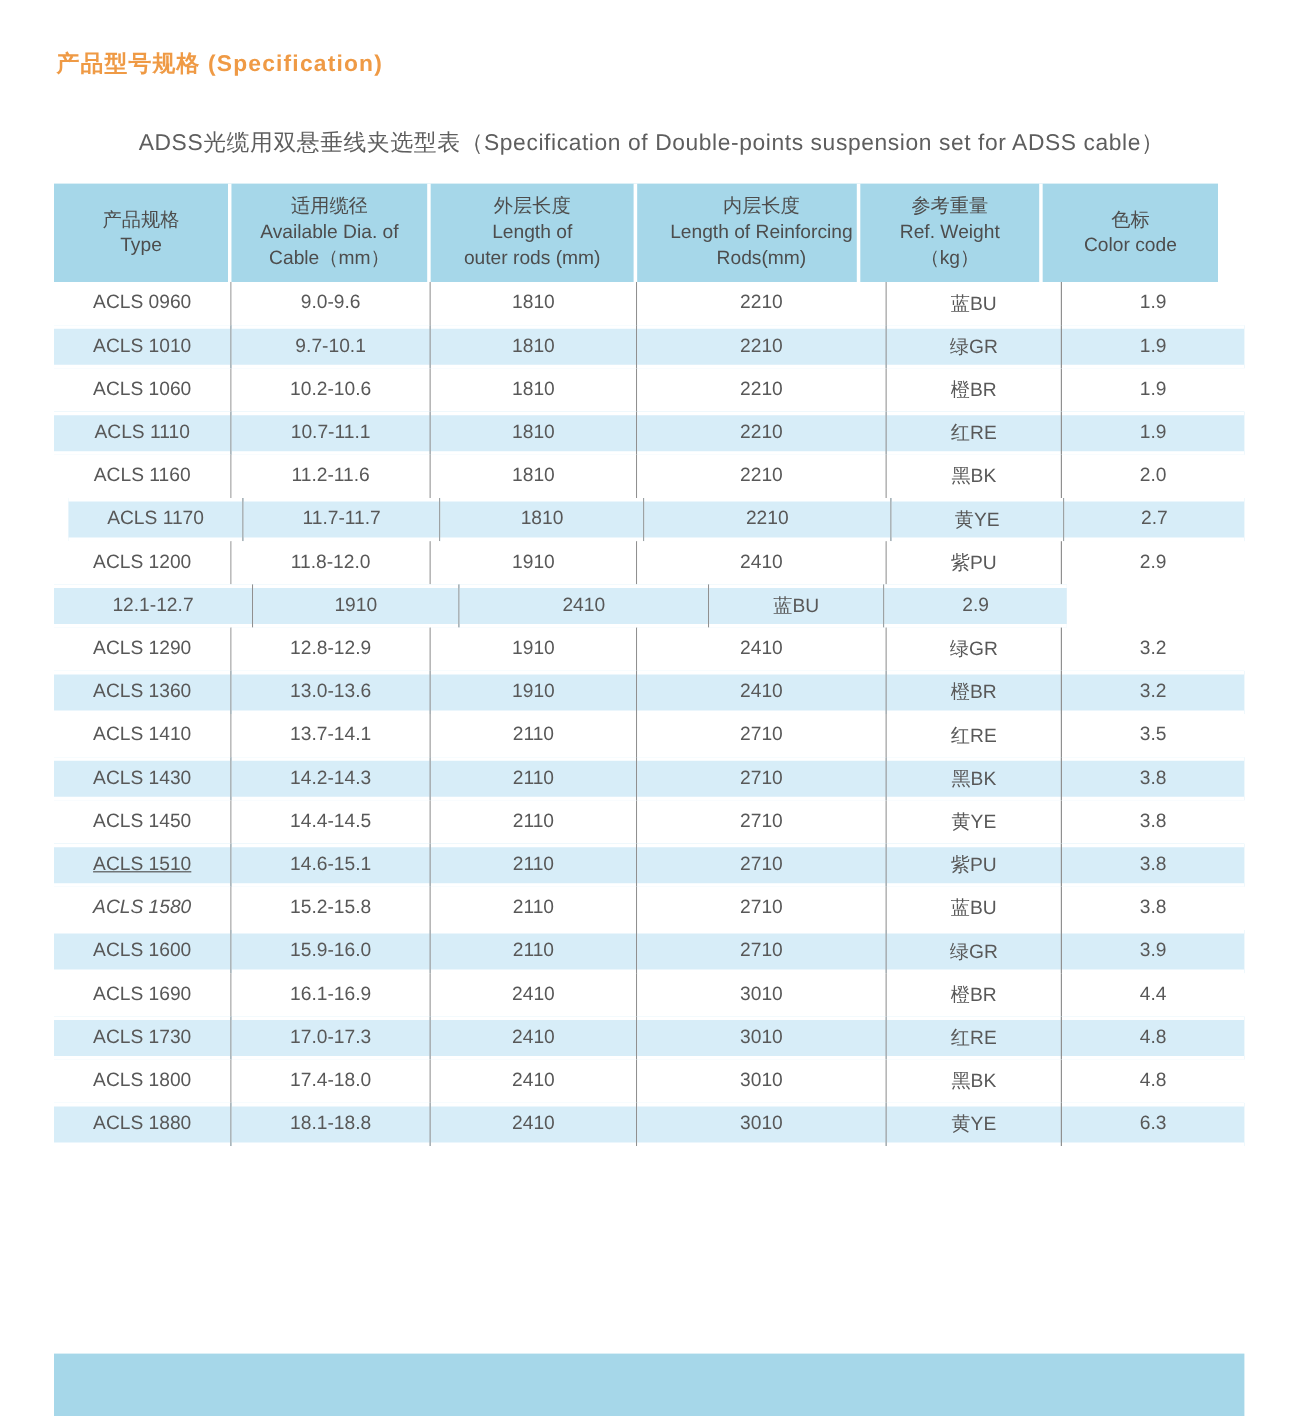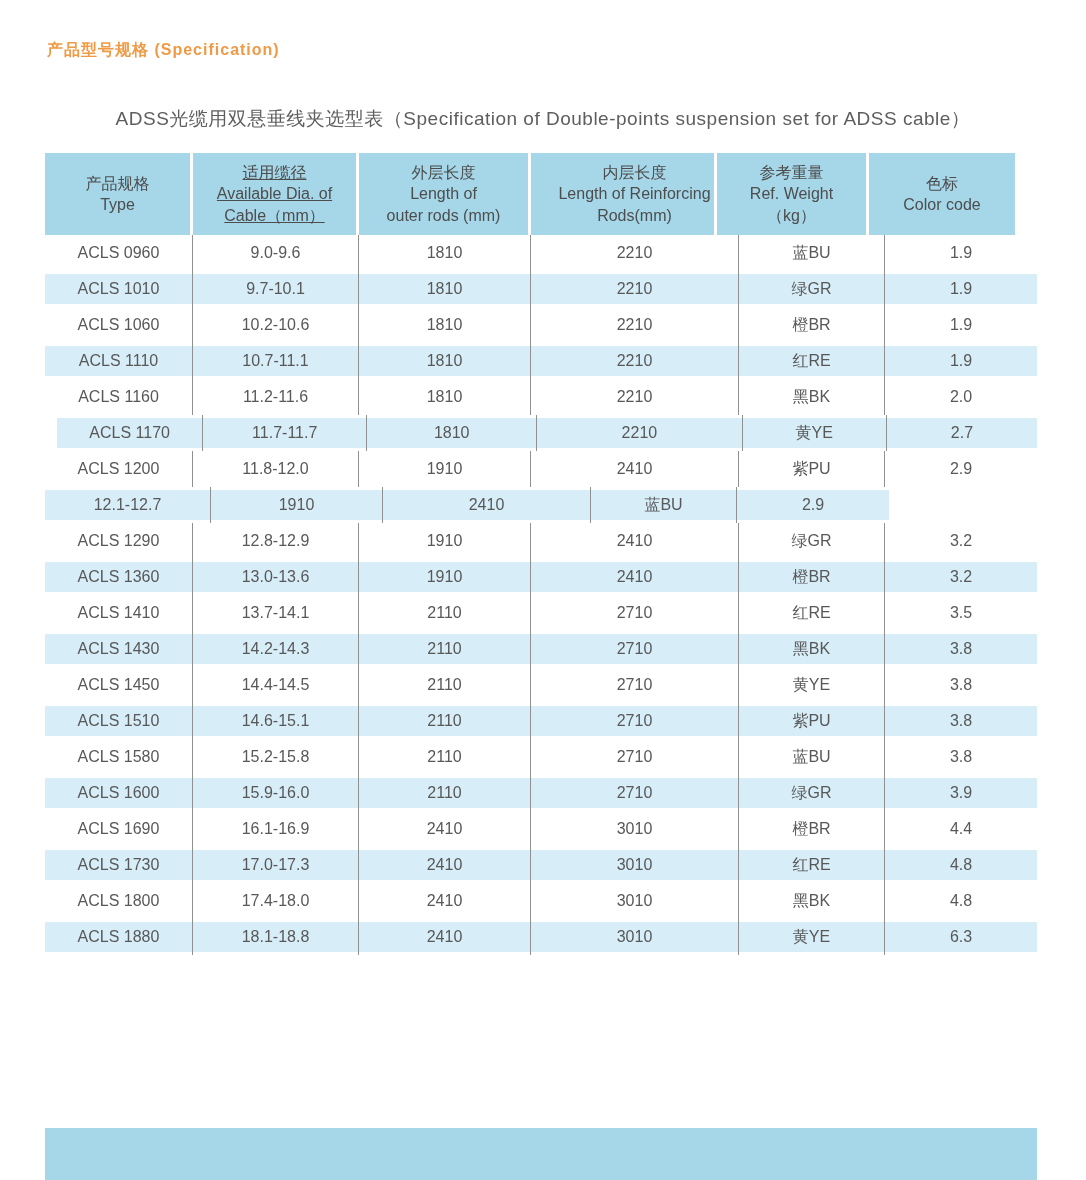--- a/index.html
+++ b/index.html
@@ -11,21 +11,21 @@
     width: 1086px;
     height: 1180px;
     position: relative;
     font-family: "Liberation Sans", "DejaVu Sans", sans-serif;
     overflow: hidden;
   }
   .page-title {
     position: absolute;
     left: 47px;
     top: 40px;
-    font-size: 16px;
+    font-size: 19px;
     font-weight: bold;
     color: #EF9A45;
     letter-spacing: 1px;
     white-space: nowrap;
   }
   .page-subtitle {
     position: absolute;
     left: 0;
     top: 106px;
     width: 1086px;
@@ -101,21 +101,21 @@
 <div class="page-title">产品型号规格 (Specification)</div>
 
 <div class="page-subtitle">ADSS光缆用双悬垂线夹选型表（Specification of Double-points suspension set for ADSS cable）</div>
 
 <div class="spec-table">
   <div class="thead" id="thead">
       <div class="hcell" style="width: 148px;">
         <div>产品规格</div>
         <div>Type</div>
       </div>
-      <div class="hcell" style="width: 166px; text-decoration: underline;">
+      <div class="hcell" style="width: 166px;">
         <div>适用缆径</div>
         <div>Available Dia. of</div>
         <div>Cable（mm）</div>
       </div>
       <div class="hcell" style="width: 172px;">
         <div>外层长度</div>
         <div>Length of</div>
         <div>outer rods (mm)</div>
       </div>
       <div class="hcell" style="width: 186px; padding-left: 24px;">
@@ -231,29 +231,29 @@
       </div>
       <div class="trow">
         <div class="tcell" style="width: 148px;">ACLS 1450</div>
         <div class="tcell" style="width: 166px;">14.4-14.5</div>
         <div class="tcell" style="width: 172px;">2110</div>
         <div class="tcell" style="width: 208px;">2710</div>
         <div class="tcell" style="width: 146px;">黄YE</div>
         <div class="tcell" style="width: 152px;">3.8</div>
       </div>
       <div class="trow striped">
-        <div class="tcell" style="width: 148px;">ACLS 1510</div>
+        <div class="tcell" style="width: 148px; text-decoration: underline;">ACLS 1510</div>
         <div class="tcell" style="width: 166px;">14.6-15.1</div>
         <div class="tcell" style="width: 172px;">2110</div>
         <div class="tcell" style="width: 208px;">2710</div>
         <div class="tcell" style="width: 146px;">紫PU</div>
         <div class="tcell" style="width: 152px;">3.8</div>
       </div>
       <div class="trow">
-        <div class="tcell" style="width: 148px;">ACLS 1580</div>
+        <div class="tcell" style="width: 148px; font-style: italic;">ACLS 1580</div>
         <div class="tcell" style="width: 166px;">15.2-15.8</div>
         <div class="tcell" style="width: 172px;">2110</div>
         <div class="tcell" style="width: 208px;">2710</div>
         <div class="tcell" style="width: 146px;">蓝BU</div>
         <div class="tcell" style="width: 152px;">3.8</div>
       </div>
       <div class="trow striped">
         <div class="tcell" style="width: 148px;">ACLS 1600</div>
         <div class="tcell" style="width: 166px;">15.9-16.0</div>
         <div class="tcell" style="width: 172px;">2110</div>

